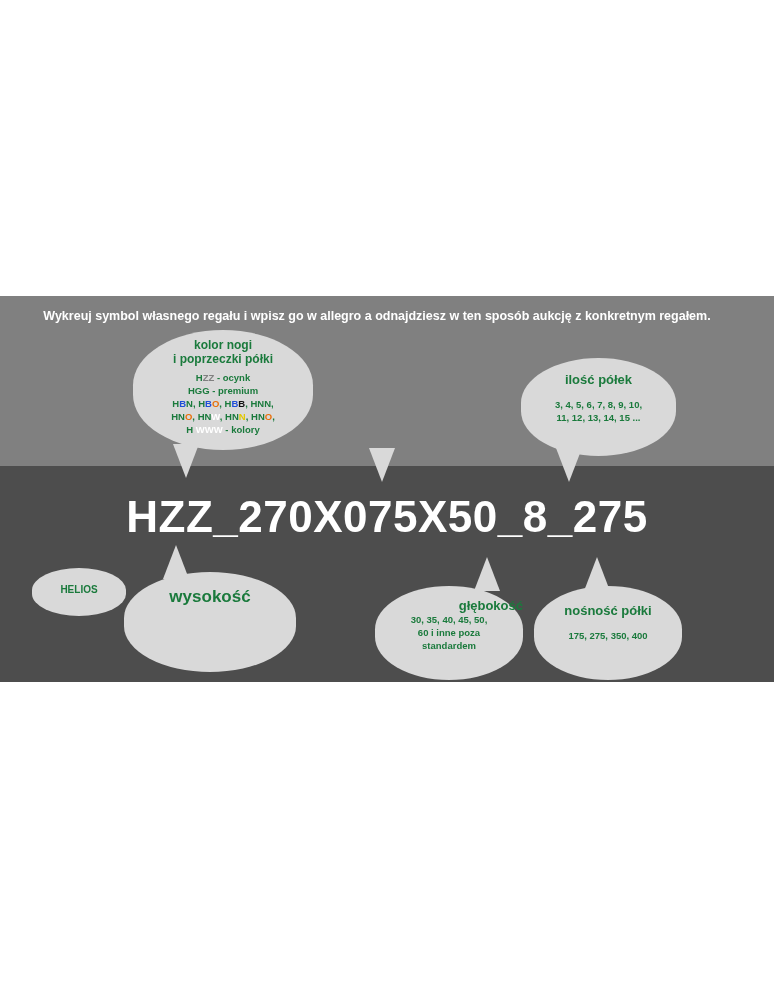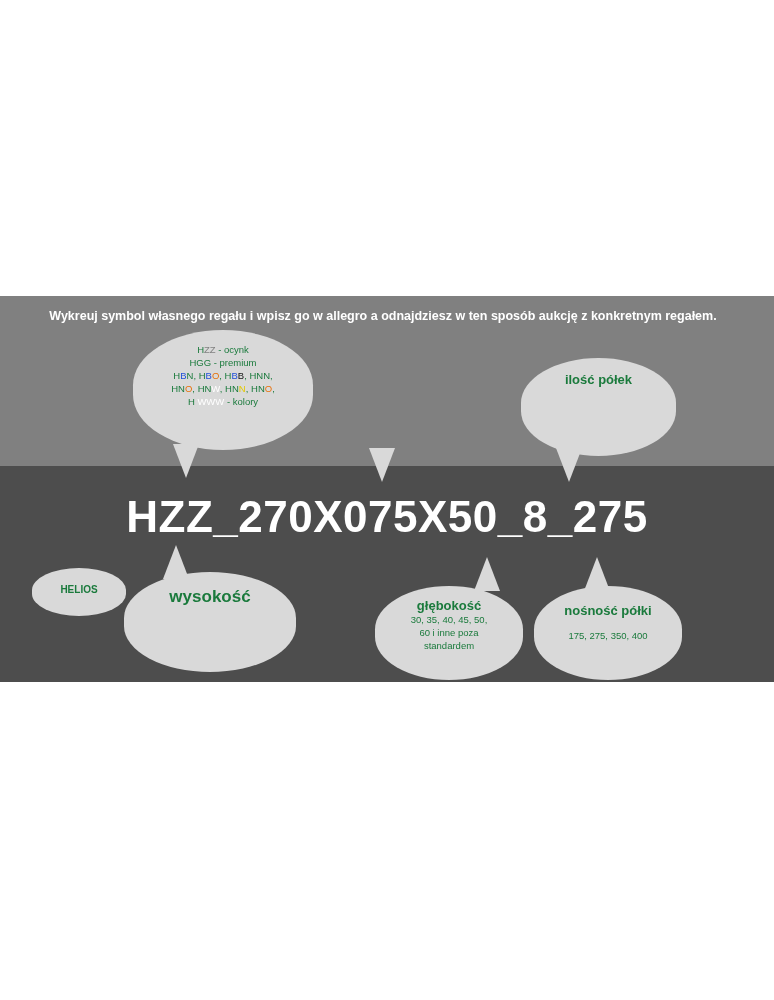--- a/index.html
+++ b/index.html
@@ -37,21 +37,21 @@
     background: #4d4d4d;
   }
 
   #band-top      { top: 296px; height: 170px; }
   #band-code     { top: 466px; height: 106px; }
   #band-bottom   { top: 572px; height: 110px; }
 
   
   .headline {
     position: absolute;
-    left: 36px;
+    left: 30px;
     top: 308px;
     width: 694px;
     text-align: center;
     color: #ffffff;
     font-size: 12.5px;
     font-weight: bold;
     line-height: 17px;
   }
 
   
@@ -76,21 +76,21 @@
     text-align: center;
     box-sizing: border-box;
   }
   .bubble .title {
     color: #1a7a3c;
     font-weight: bold;
     line-height: 14px;
   }
   .bubble .body {
     color: #1a7a3c;
-    font-weight: normal;
+    font-weight: bold;
     line-height: 14px;
   }
 
   
   .tail {
     position: absolute;
     width: 0;
     height: 0;
   }
   .tail-down {
@@ -122,21 +122,21 @@
 
   #b-helios { left: 32px; top: 568px; width: 94px; height: 48px; padding-top: 15px; }
   #b-helios .title { font-size: 10px; text-align: center; }
 
   #b-wys { left: 124px; top: 572px; width: 172px; height: 100px; padding-top: 18px; }
   #b-wys .title { font-size: 17px; }
   #b-wys .body  { font-size: 9.5px; margin-top: 8px; line-height: 13px; }
   #t-wys { left: 163px; top: 545px; }
 
   #b-glab { left: 375px; top: 586px; width: 148px; height: 94px; padding-top: 13px; }
-  #b-glab .title { font-size: 13px; }
+  #b-glab .title { font-size: 13px; text-align: right; }
   #b-glab .body  { font-size: 9.5px; margin-top: 0; line-height: 13px; }
   #t-glab { left: 474px; top: 557px; }
 
   #b-nosn { left: 534px; top: 586px; width: 148px; height: 94px; padding-top: 18px; }
   #b-nosn .title { font-size: 13px; }
   #b-nosn .body  { font-size: 9.5px; margin-top: 11px; line-height: 13px; }
   #t-nosn { left: 584px; top: 557px; }
 
   
   .c-green  { color: #1a7a3c; }
@@ -155,34 +155,40 @@
 
   <div class="band-gray" id="band-top"></div>
   <div class="band-dark" id="band-code"></div>
   <div class="band-dark" id="band-bottom"></div>
 
   <div class="headline">Wykreuj symbol własnego regału i wpisz go w allegro a odnajdziesz w ten sposób aukcję z konkretnym regałem.</div>
 
   <div class="code">HZZ_270X075X50_8_275</div>
 
   <div class="bubble" id="b-kolor">
+    <div class="title">
+      <span>kolor nogi</span><br>
+      <span>i poprzeczki półki</span>
+    </div>
     <div class="body" id="kolor-lines">
         <span class="kline"><span class="c-green">H</span><span class="c-gray">ZZ</span><span class="c-green"> - ocynk</span></span>
         <span class="kline"><span class="c-green">HGG - premium</span></span>
         <span class="kline"><span class="c-green">H</span><span class="c-blue">B</span><span class="c-green">N, </span><span class="c-green">H</span><span class="c-blue">B</span><span class="c-orange">O</span><span class="c-green">, </span><span class="c-green">H</span><span class="c-blue">B</span><span class="c-black">B</span><span class="c-green">, </span><span class="c-green">HNN,</span></span>
         <span class="kline"><span class="c-green">HN</span><span class="c-orange">O</span><span class="c-green">, </span><span class="c-green">HN</span><span class="c-white">W</span><span class="c-green">, </span><span class="c-green">H</span><span class="c-green">N</span><span class="c-yellow">N</span><span class="c-green">, </span><span class="c-green">H</span><span class="c-green">N</span><span class="c-orange">O</span><span class="c-green">,</span></span>
         <span class="kline"><span class="c-green">H </span><span class="c-white">WWW</span><span class="c-green"> - kolory</span></span>
       </div>
   </div>
   <div class="tail tail-down" id="t-kolor"></div>
 
   <div class="tail tail-down" id="t-szer"></div>
 
   <div class="bubble" id="b-ilosc">
     <div class="title">ilość półek</div>
+    <div class="body" style="white-space: pre-line;">3, 4, 5, 6, 7, 8, 9, 10,
+11, 12, 13, 14, 15 ...</div>
   </div>
   <div class="tail tail-down" id="t-ilosc"></div>
 
   <div class="bubble" id="b-helios">
     <div class="title">HELIOS</div>
   </div>
 
   <div class="bubble" id="b-wys">
     <div class="title">wysokość</div>
   </div>

